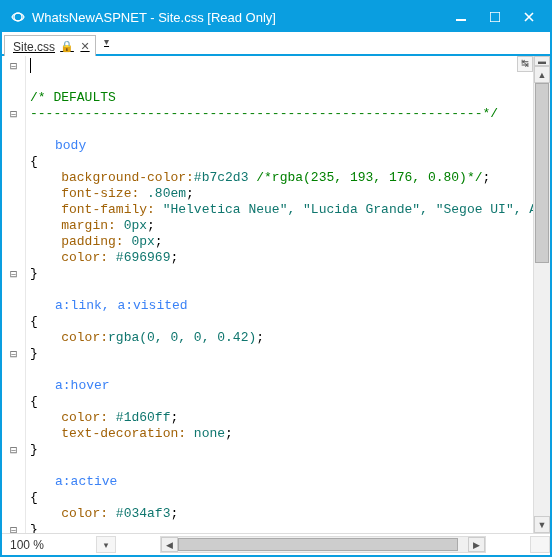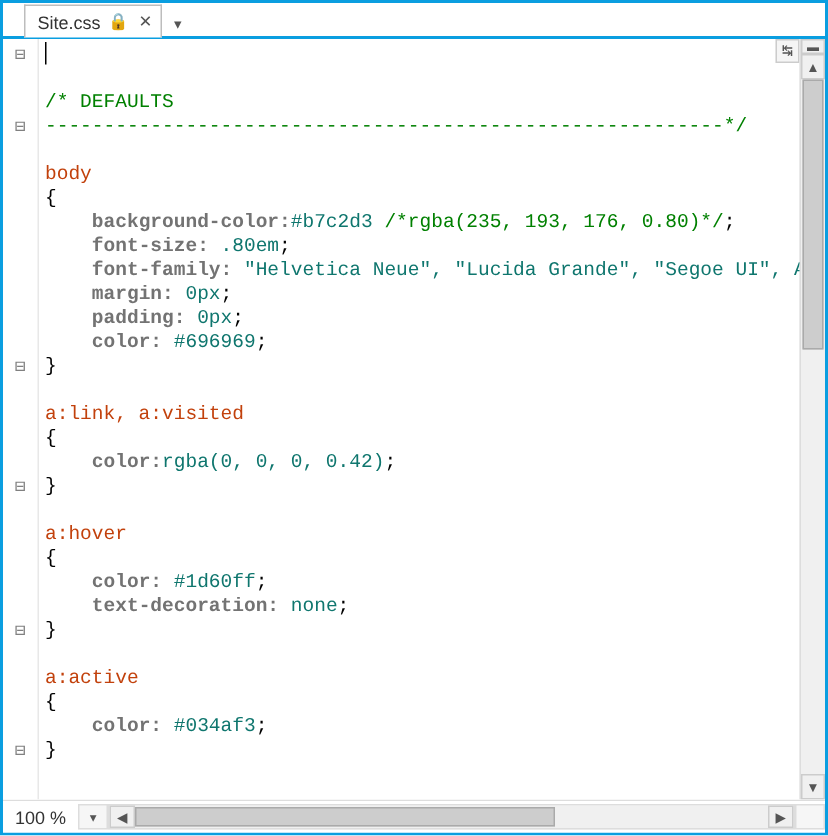--- a/index.html
+++ b/index.html
@@ -50,24 +50,24 @@
       height: 26px;
       display: flex;
       align-items: center;
       justify-content: center;
       color: #fff;
       cursor: pointer;
     }
     .tabbar {
       height: 24px;
       display: flex;
-      align-items: flex-end;
-      padding: 2px 2px 0 14px;
+      padding: 2px 2px 0 2px;
       background: #fff;
       border-bottom: 2px solid #0a9ee0;
+      text-decoration: underline;
     }
     .tab {
       background: #fff;
       border: 1px solid #bdbdbd;
       border-bottom: none;
       height: 22px;
       display: flex;
       align-items: center;
       padding: 0 4px 0 8px;
       font-size: 12px;
@@ -122,22 +122,22 @@
       font-size: 13px;
       line-height: 16px;
       padding: 2px 0 2px 4px;
       white-space: pre;
       overflow: hidden;
       color: #000;
       position: relative;
     }
     .code .line { height: 16px; }
     .comment { color: #008000; text-align: center; }
-    .selector { color: #c2410c; }
-    .prop { color: #737373; font-weight: bold; }
+    .selector { color: #3b82f6; margin-left: 25px; }
+    .prop { color: #a16207; }
     .val { color: #0f766e; }
     .track-widget {
       position: absolute;
       right: 0;
       top: 0;
       width: 16px;
       height: 16px;
       display: flex;
       align-items: center;
       justify-content: center;
@@ -178,20 +178,21 @@
       background: #cdcdcd;
       border: 1px solid #aaa;
     }
     .statusbar {
       height: 22px;
       border-top: 1px solid #ddd;
       display: flex;
       align-items: center;
       background: #fff;
       font-size: 12px;
+      gap: 44px;
     }
     .zoom {
       padding: 0 8px;
       color: #333;
     }
     .hscroll {
       flex: 1;
       height: 17px;
       display: flex;
       background: #f0f0f0;
@@ -226,20 +227,46 @@
       width: 1px;
       height: 15px;
       background: #000;
     }
   </style>
 </head>
 <body>
 
 <div class="window">
 
+  <div class="titlebar">
+    <span class="app-icon">
+      <svg width="14" height="14" viewBox="0 0 14 14">
+          <path d="M3 7a4 4 0 1 1 8 0 4 4 0 0 1-8 0z" fill="none" stroke="#fff" stroke-width="1.4"></path>
+          <path d="M1 7c2-5 10-5 12 0-2 5-10 5-12 0z" fill="none" stroke="#fff" stroke-width="1.2"></path>
+        </svg>
+    </span>
+    <span class="title">WhatsNewASPNET - Site.css [Read Only]</span>
+    <div class="win-buttons">
+      <div class="win-btn">
+        <svg width="10" height="10">
+            <rect x="0" y="7" width="10" height="2" fill="#fff"></rect>
+          </svg>
+      </div>
+      <div class="win-btn">
+        <svg width="10" height="10">
+            <rect x="0" y="0" width="10" height="10" fill="none" stroke="#fff" stroke-width="1.5"></rect>
+          </svg>
+      </div>
+      <div class="win-btn">
+        <svg width="10" height="10">
+            <path d="M1 1l8 8M9 1l-8 8" stroke="#fff" stroke-width="1.6"></path>
+          </svg>
+      </div>
+    </div>
+  </div>
 
   <div class="tabbar">
     <div class="tab">
       <span>Site.css</span>
       <span class="pin-icon">🔒</span>
       <span class="close-icon">✕</span>
     </div>
     <span class="dropdown-arrow">▾</span>
   </div>
 

